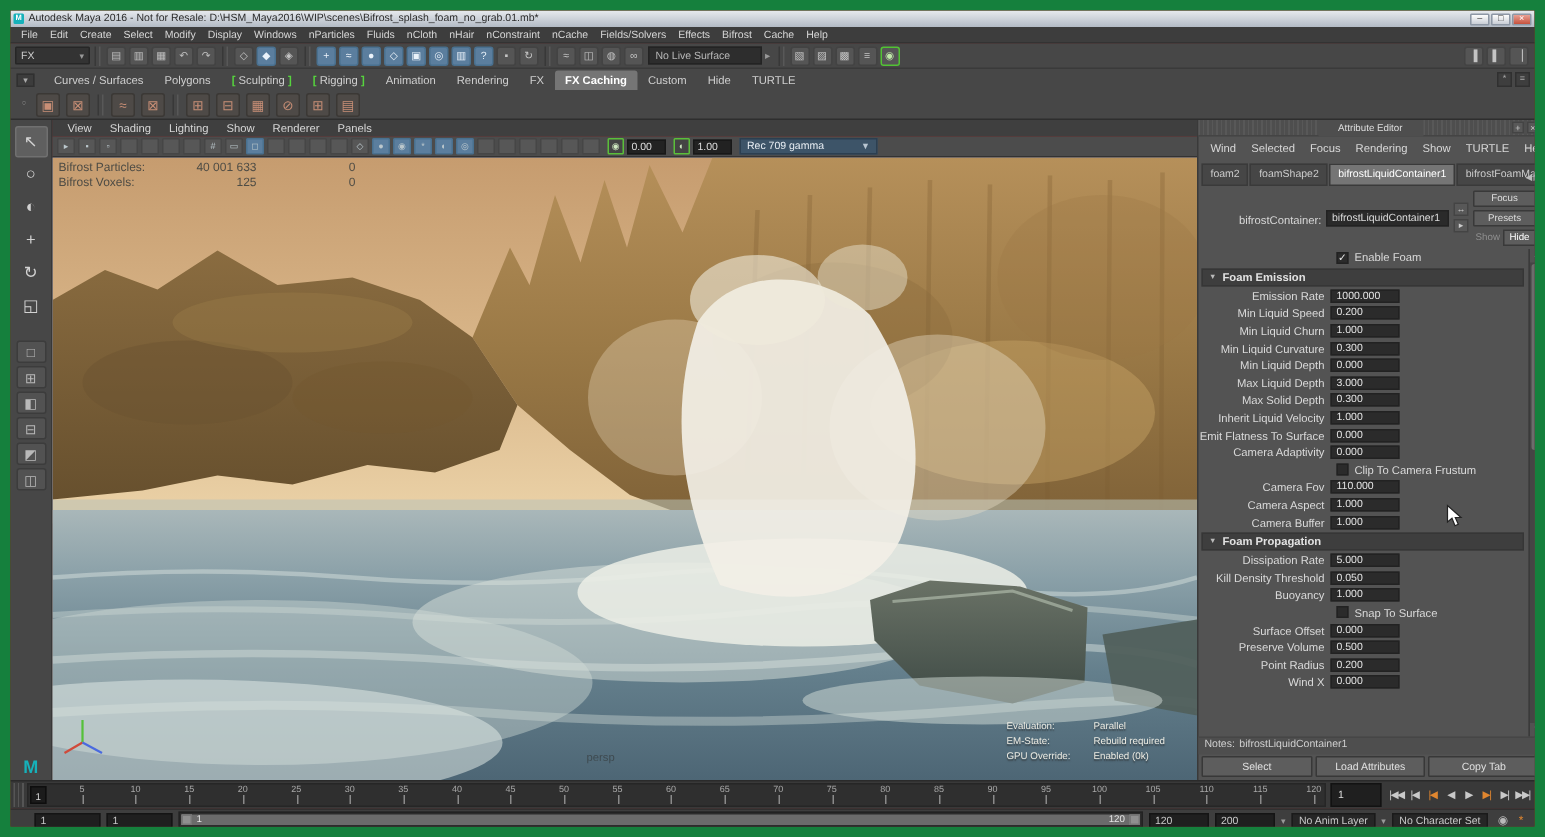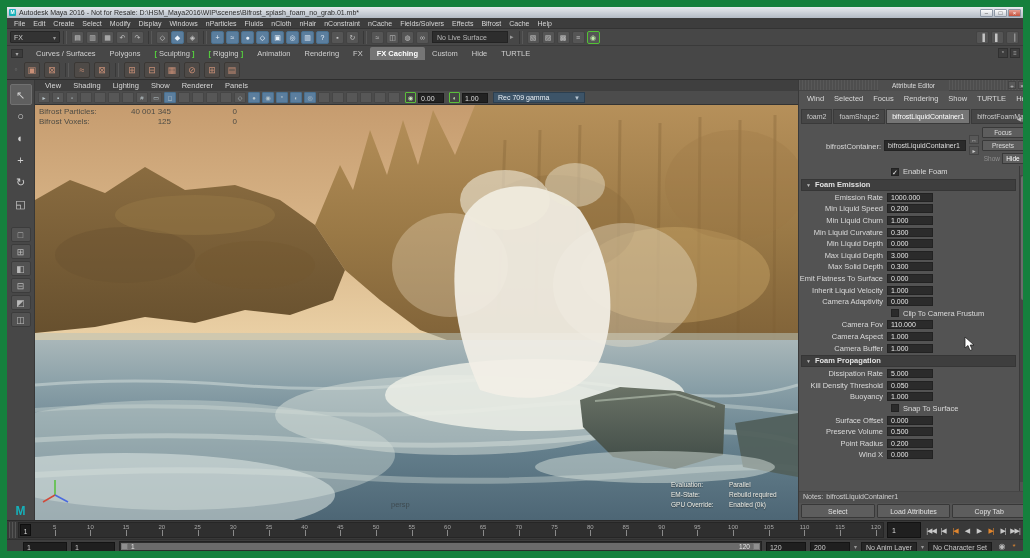--- a/index.html
+++ b/index.html
@@ -456,21 +456,21 @@
         <ellipse cx="620" cy="362" rx="120" ry="16" fill="#d5dfd9" opacity=".5"></ellipse>
         <g transform="translate(20,390)">
           <line x1="0" y1="0" x2="0" y2="-15" stroke="#55c03a" stroke-width="1.5"></line>
           <line x1="0" y1="0" x2="-12" y2="7" stroke="#d04a3a" stroke-width="1.5"></line>
           <line x1="0" y1="0" x2="13" y2="7" stroke="#4a6adf" stroke-width="1.5"></line>
         </g>
       </svg>
       <div id="vp-hud">
           <div class="hud-row">
             <span class="hud-label">Bifrost Particles:</span>
-            <span class="hud-value">40 001 345</span>
+            <span class="hud-value">40 001 633</span>
             <span class="hud-col2">0</span>
           </div>
           <div class="hud-row">
             <span class="hud-label">Bifrost Voxels:</span>
             <span class="hud-value">125</span>
             <span class="hud-col2">0</span>
           </div>
         </div>
       <div id="vp-evalhud">
           <div class="ehud-row">
@@ -568,26 +568,26 @@
           </div>
           <div class="ae-row">
             <span class="ae-label">Max Liquid Depth</span>
             <span class="ae-field">3.000</span>
           </div>
           <div class="ae-row">
             <span class="ae-label">Max Solid Depth</span>
             <span class="ae-field">0.300</span>
           </div>
           <div class="ae-row">
+            <span class="ae-label">Inherit Liquid Velocity</span>
+            <span class="ae-field">1.000</span>
+          </div>
+          <div class="ae-row">
             <span class="ae-label">Emit Flatness To Surface</span>
             <span class="ae-field">0.000</span>
-          </div>
-          <div class="ae-row">
-            <span class="ae-label">Inherit Liquid Velocity</span>
-            <span class="ae-field">1.000</span>
           </div>
           <div class="ae-row">
             <span class="ae-label">Camera Adaptivity</span>
             <span class="ae-field">0.000</span>
           </div>
           <div class="ae-row">
             <span class="ae-spacer"></span>
             <span class="ae-check"></span>
             <span class="ae-cblabel">Clip To Camera Frustum</span>
           </div>

